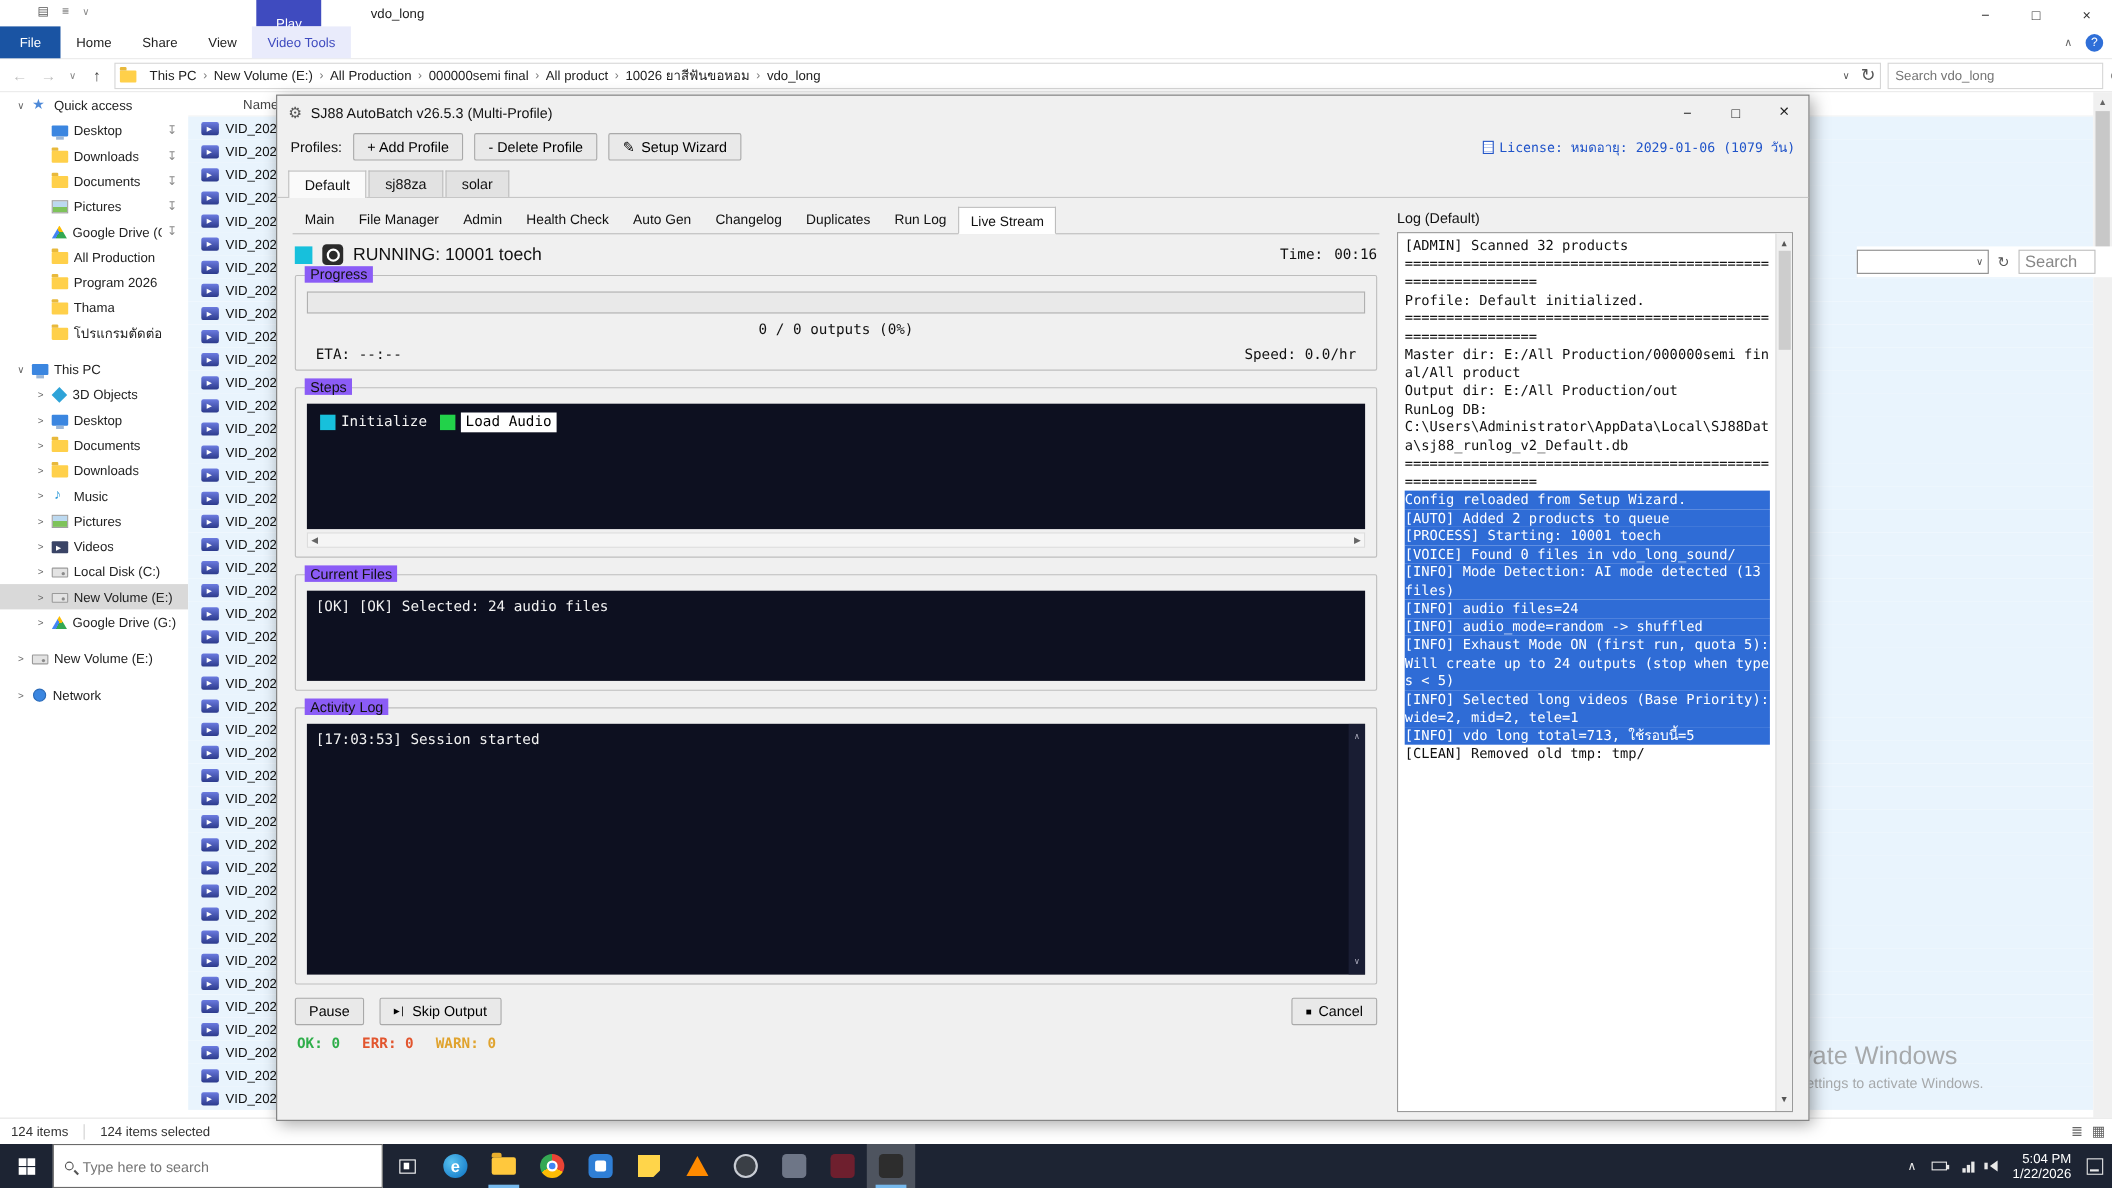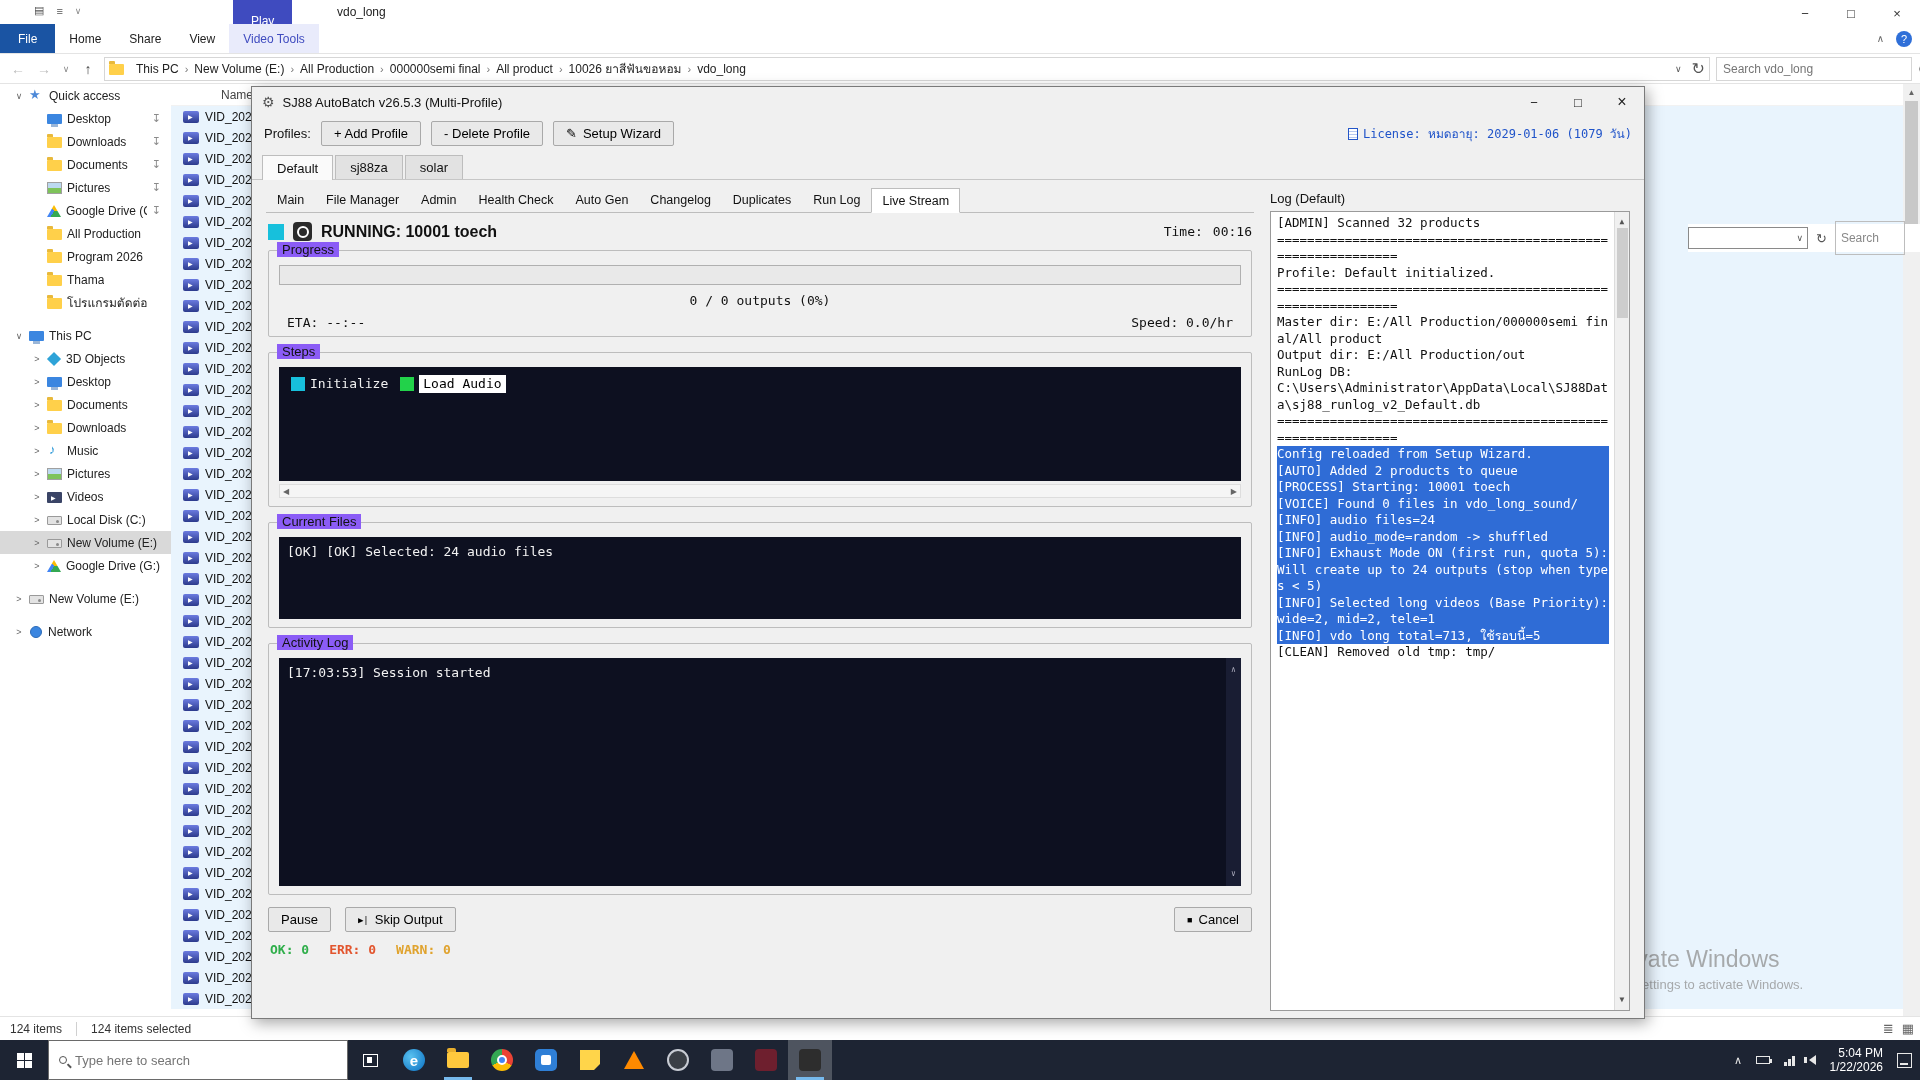--- a/index.html
+++ b/index.html
@@ -75,21 +75,21 @@
   .statusbar { position:absolute; left:0; right:0; bottom:40px; height:24px; background:#fff; border-top:1px solid #e4e4e4; display:flex; align-items:center; gap:14px; padding-left:10px; font-size:12px; color:#333; z-index:2; }
   .statusbar .div { width:1px; height:14px; background:#d0d0d0; }
   .sb-view { position:absolute; right:6px; display:flex; gap:8px; color:#666; font-size:13px; }
   .explorer-scrollbar { position:absolute; right:0; top:84px; width:17px; bottom:64px; background:#f0f0f0; z-index:1; display:flex; flex-direction:column; align-items:center; }
   .explorer-scrollbar .arr { color:#666; font-size:8px; padding:4px 0; }
   .explorer-scrollbar .thumb { width:13px; height:130px; background:#c8c8c8; }
 
   
   .bg-fragment { position:absolute; left:1688px; top:224px; width:232px; height:28px; background:#fff; display:flex; align-items:center; gap:8px; z-index:3; }
   .bg-select { width:120px; height:22px; border:1px solid #8a8a8a; background:#fff; display:flex; align-items:center; justify-content:flex-end; padding-right:4px; color:#555; font-size:9px; }
-  .bg-frag-search { width:70px; height:34px; border:1px solid #bdbdbd; display:flex; align-items:center; padding:0 5px; color:#888; font-size:12px; }
+  .bg-frag-search { width:70px; height:22px; border:1px solid #bdbdbd; display:flex; align-items:center; padding:0 5px; color:#888; font-size:15px; }
 
   .watermark { position:absolute; left:1598px; top:946px; color:#909090; opacity:.75; z-index:2; }
   .watermark .l1 { font-size:23px; font-weight:300; }
   .watermark .l2 { font-size:13px; margin-top:4px; }
 
   
   .dialog { position:absolute; left:251px; top:86px; width:1394px; height:933px; background:#f0f0f0; border:1px solid #7a7a7a; box-shadow:3px 4px 14px rgba(0,0,0,.35); z-index:10; font-size:13px; color:#111; }
   .dlg-title { height:30px; display:flex; align-items:center; gap:8px; padding-left:10px; }
   .dlg-gear { color:#555; font-size:14px; }
   .dlg-controls { margin-left:auto; display:flex; }
@@ -105,21 +105,21 @@
   .main-col { width:988px; flex:none; }
   .log-col { flex:1; min-width:0; }
 
   .tabstrip { display:flex; align-items:flex-end; border-bottom:1px solid #bdbdbd; height:25px; font-size:12.5px; }
   .tab { padding:4px 10px; border:1px solid transparent; white-space:nowrap; }
   .tab.active { background:#fff; border-color:#bdbdbd; border-bottom-color:#fff; margin-bottom:-1px; padding-top:5px; }
   .run-row { display:flex; align-items:center; gap:9px; margin:9px 2px 9px; }
   .cyan-square { width:16px; height:16px; background:#17c0dc; flex:none; }
   .record-icon { width:19px; height:19px; background:#2b2b2b; border-radius:4px; display:flex; align-items:center; justify-content:center; flex:none; }
   .record-icon::after { content:""; width:8px; height:8px; border:2px solid #fff; border-radius:50%; }
-  .run-text { font-weight:bold; font-size:16px;text-align:right; }
+  .run-text { font-weight:normal; font-size:16px;text-align:right; }
   .time-wrap { margin-left:auto; font-family:"DejaVu Sans Mono", monospace; font-size:13px; display:flex; gap:10px; }
 
   .group { position:relative; border:1px solid #bdbdbd; border-radius:2px; padding:14px 10px 8px; margin:0 2px 15px; }
   .group > .legend { position:absolute; top:-9px; left:8px; background:#8b5cf6; padding:0 5px; font-size:13px; }
   .bar { height:20px; background:#e9e9e9; border:1px solid #b0b0b0; }
   .outputs { text-align:center; font-family:"DejaVu Sans Mono", monospace; font-size:13px; margin:8px 0 7px; }
   .eta-row { display:flex; justify-content:space-between; font-family:"DejaVu Sans Mono", monospace; font-size:13px; padding:0 8px 2px; }
   .term { background:#0d1020; color:#f2f2f2; font-family:"DejaVu Sans Mono", monospace; font-size:13px; line-height:18px; padding:6px 8px; position:relative; overflow:hidden; }
   .steps-term { height:114px; display:flex; align-items:flex-start; gap:4px; }
   .chip { display:flex; align-items:center; gap:5px; padding:2px 4px; }
@@ -748,20 +748,21 @@
               <div class="log-line">============================================================</div>
               <div class="log-line">Master dir: E:/All Production/000000semi final/All product</div>
               <div class="log-line">Output dir: E:/All Production/out</div>
               <div class="log-line">RunLog DB:</div>
               <div class="log-line">C:\Users\Administrator\AppData\Local\SJ88Data\sj88_runlog_v2_Default.db</div>
               <div class="log-line">============================================================</div>
               <div class="log-line sel">Config reloaded from Setup Wizard.</div>
               <div class="log-line sel">[AUTO] Added 2 products to queue</div>
               <div class="log-line sel">[PROCESS] Starting: 10001 toech</div>
               <div class="log-line sel">[VOICE] Found 0 files in vdo_long_sound/</div>
+              <div class="log-line sel">[INFO] Mode Detection: AI mode detected (13 files)</div>
               <div class="log-line sel">[INFO] audio files=24</div>
               <div class="log-line sel">[INFO] audio_mode=random -&gt; shuffled</div>
               <div class="log-line sel">[INFO] Exhaust Mode ON (first run, quota 5): Will create up to 24 outputs (stop when types &lt; 5)</div>
               <div class="log-line sel">[INFO] Selected long videos (Base Priority): wide=2, mid=2, tele=1</div>
               <div class="log-line sel">[INFO] vdo long total=713, ใช้รอบนี้=5</div>
               <div class="log-line">[CLEAN] Removed old tmp: tmp/</div>
             </div>
           <div class="log-scroll">
             <span>▲</span>
             <span class="thumb"></span>

